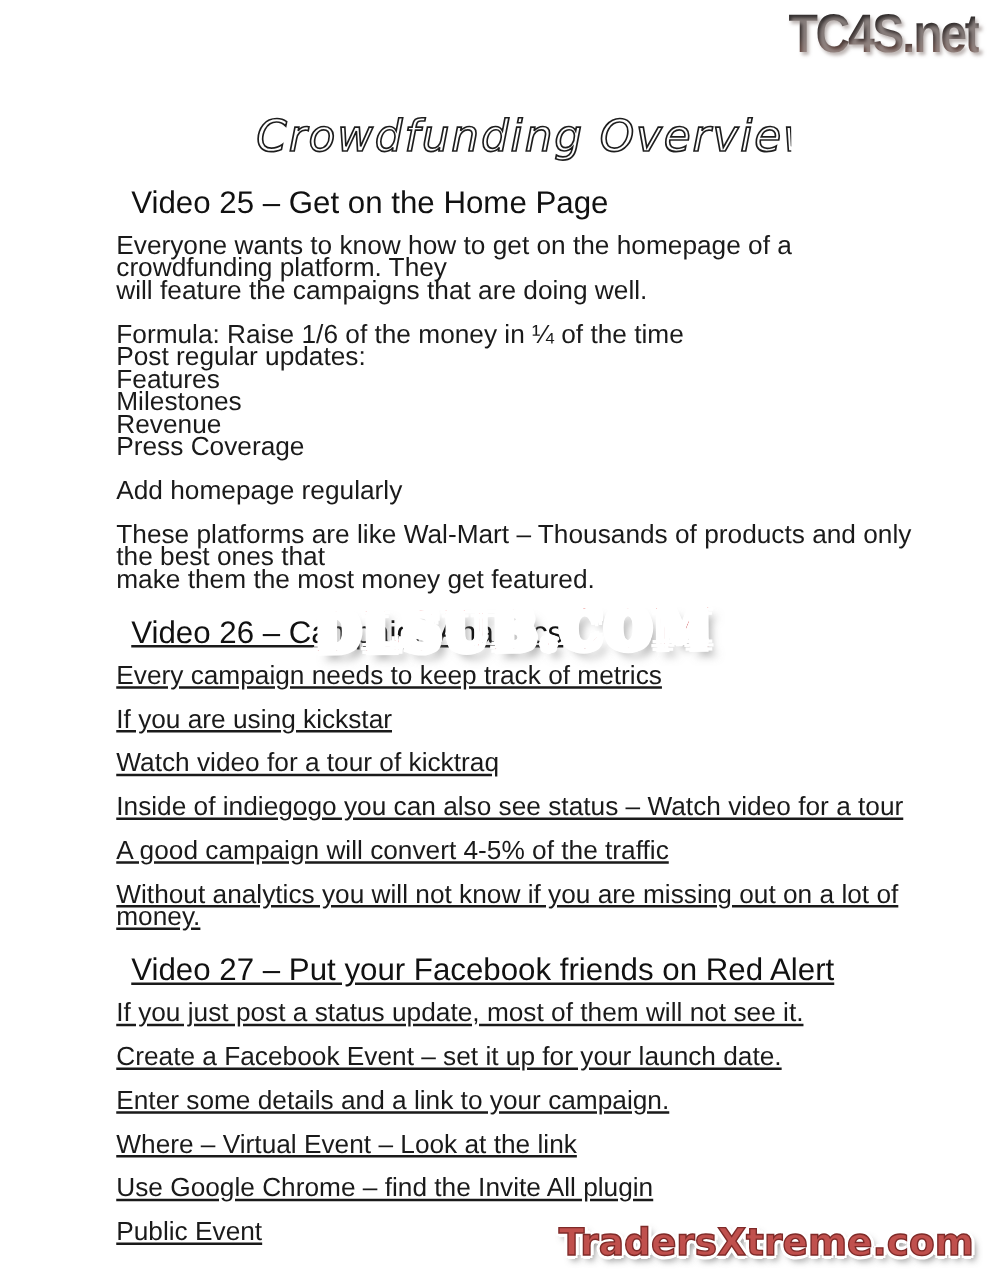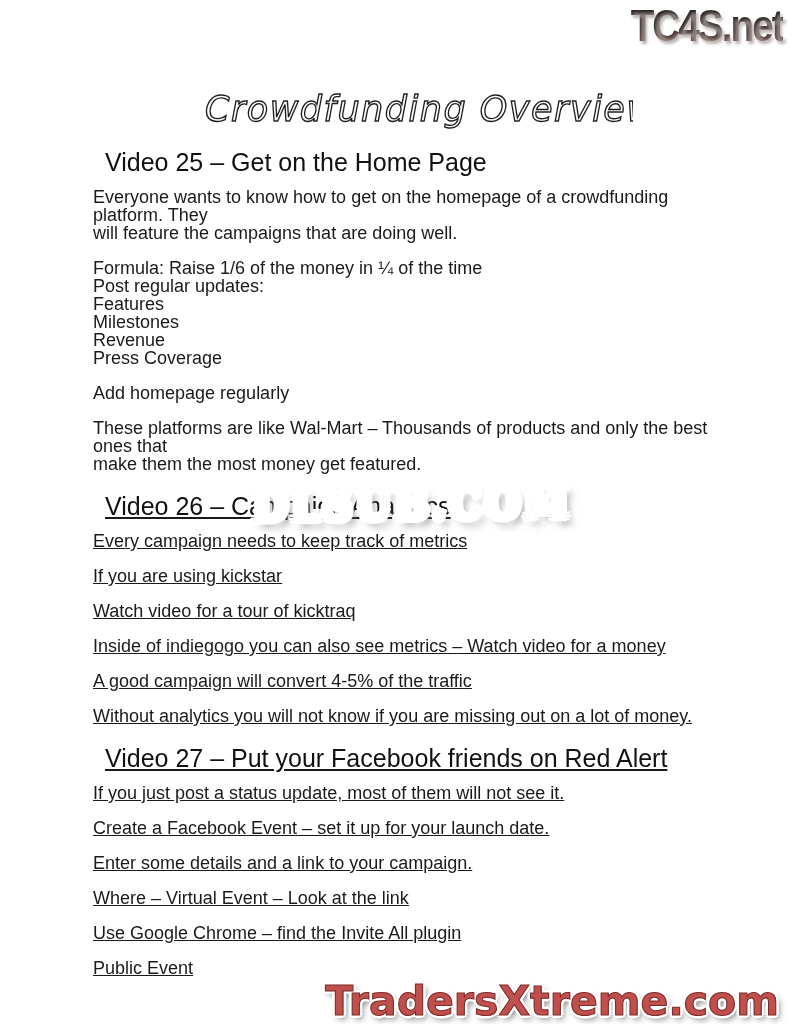--- a/index.html
+++ b/index.html
@@ -43,21 +43,21 @@
     color: var(--text-color);
   }
   .content h2 {
     font-size: 25px;
     font-weight: 400;
     line-height: 27px;
     margin: 12px;
     color: #111111;
   }
   .content p {
-    font-size: 18px;
+    font-size: 21px;
     line-height: 18px;
     margin: 17px 0 0 0;
     white-space: pre-line;
   }
   .content p.intro { margin-top: 0; }
   .content section.follow { margin-top: 20px; text-decoration: underline; }
 
   
   .fragment {
     position: absolute;
@@ -89,21 +89,21 @@
       -4px  0   0 #ffffff,  4px  0   0 #ffffff,
        6px  7px 7px rgba(110,110,110,0.55);
   }
 
   
   .logo-bottom {
     position: absolute;
     top: 977px; right: 12px;
     font-family: "DejaVu Sans", sans-serif;
     font-weight: 700;
-    font-size: 41px;
+    font-size: 30px;
     letter-spacing: 0px;
     color: var(--logo-red);
     -webkit-text-stroke: 1.1px #7e2a28;
     text-shadow:
       -2px -2px 0 #ffffff,  2px -2px 0 #ffffff,
       -2px  2px 0 #ffffff,  2px  2px 0 #ffffff,
        0   -3px 0 #ffffff,  0    3px 0 #ffffff,
       -3px  0   0 #ffffff,  3px  0   0 #ffffff,
        3px  4px 6px rgba(90,90,90,0.8);
   }
@@ -132,21 +132,21 @@
     <p>Add homepage regularly</p>
     <p>These platforms are like Wal-Mart – Thousands of products and only the best ones that
 make them the most money get featured.</p>
   </section>
 
   <section class="follow">
     <h2>Video 26 – Campaign Analytics</h2>
     <p class="intro">Every campaign needs to keep track of metrics</p>
     <p>If you are using kickstar</p>
     <p>Watch video for a tour of kicktraq</p>
-    <p>Inside of indiegogo you can also see metrics – Watch video for a money</p>
+    <p>Inside of indiegogo you can also see status – Watch video for a tour</p>
     <p>A good campaign will convert 4-5% of the traffic</p>
     <p>Without analytics you will not know if you are missing out on a lot of money.</p>
   </section>
 
   <section class="follow">
     <h2>Video 27 – Put your Facebook friends on Red Alert</h2>
     <p class="intro">If you just post a status update, most of them will not see it.</p>
     <p>Create a Facebook Event – set it up for your launch date.</p>
     <p>Enter some details and a link to your campaign.</p>
     <p>Where – Virtual Event – Look at the link</p>

